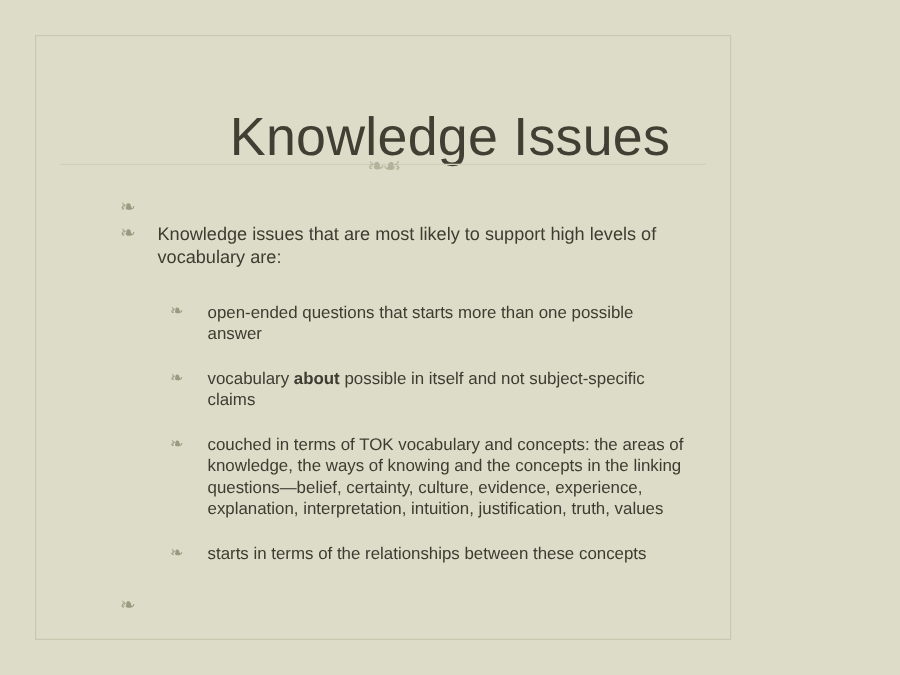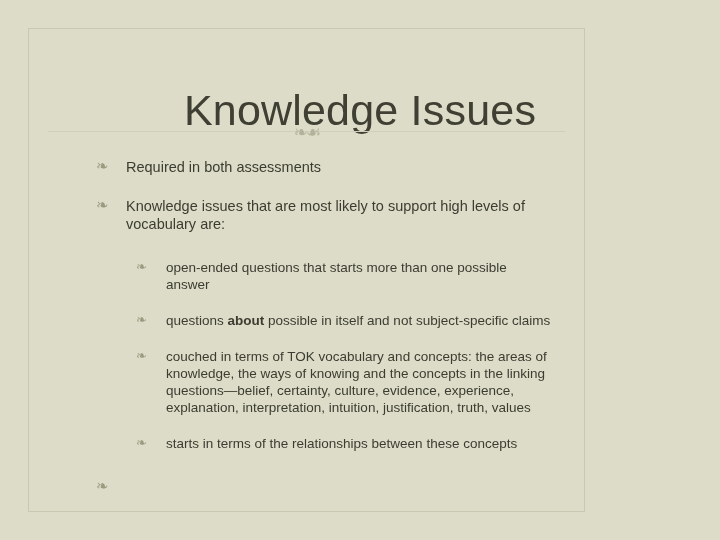--- a/index.html
+++ b/index.html
@@ -111,36 +111,35 @@
 
   <h1 class="title">Knowledge Issues</h1>
 
   <div class="divider"></div>
   <div class="ornament">❧☙</div>
 
   <div class="body">
 
     <div class="l1">
       <span class="bullet">❧</span>
-      <span>Required in both assessments</span>
     </div>
 
     <div class="l1">
       <span class="bullet">❧</span>
       <span>Knowledge issues that are most likely to support high levels of vocabulary are:</span>
     </div>
 
     <div class="l2 spacer-top">
       <span class="bullet">❧</span>
       <span>open-ended questions that starts more than one possible answer</span>
     </div>
 
     <div class="l2">
       <span class="bullet">❧</span>
-      <span>questions </span><b>about</b><span> possible in itself and not subject-specific claims</span>
+      <span>vocabulary </span><b>about</b><span> possible in itself and not subject-specific claims</span>
     </div>
 
     <div class="l2">
       <span class="bullet">❧</span>
       <span>couched in terms of TOK vocabulary and concepts: the areas of knowledge, the ways of knowing and the concepts in the linking questions—belief, certainty, culture, evidence, experience, explanation, interpretation, intuition, justification, truth, values</span>
     </div>
 
     <div class="l2">
       <span class="bullet">❧</span>
       <span>starts in terms of the relationships between these concepts</span>

